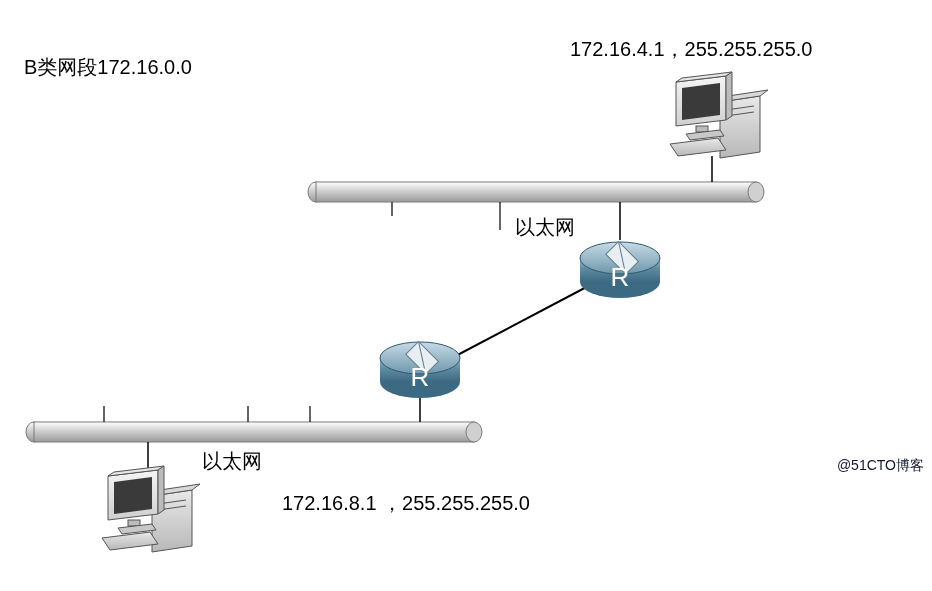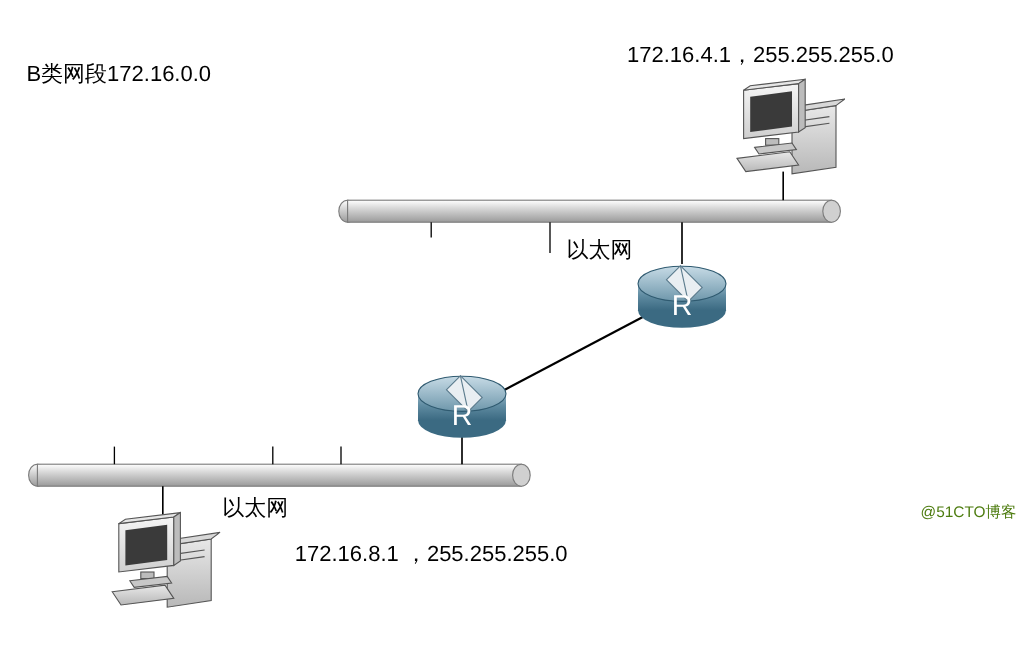--- a/index.html
+++ b/index.html
@@ -1,29 +1,29 @@
 <!DOCTYPE html>
 <html><head>
 <meta charset="utf-8">
 <style>
   html,body{margin:0;padding:0;width:932px;height:591px;background:#fff;font-family:"Microsoft YaHei",Arial,sans-serif;overflow:hidden;}
   .stage{position:relative;width:932px;height:481px;}
   .txt{position:absolute;font-size:20px;color:#000;white-space:nowrap;}
-  .watermark{position:absolute;right:8px;bottom:6px;font-size:14px;color:#4d7c0f;}
+  .watermark{position:absolute;right:8px;bottom:6px;font-size:14px;color:#0f172a;}
 </style>
 </head>
 <body>
 
 <div class="stage">
 
   <div class="txt" style="left:24px;top:54px;">B类网段172.16.0.0</div>
   <div class="txt" style="left:534px;top:36px;margin-left:36px;">172.16.4.1，255.255.255.0</div>
   <div class="txt" style="left:515px;top:214px;">以太网</div>
   <div class="txt" style="left:202px;top:448px;">以太网</div>
-  <div class="txt" style="left:268px;top:490px;font-family:Arial,sans-serif;">172.16.8.1 ，255.255.255.0</div>
+  <div class="txt" style="left:282px;top:490px;font-family:Arial,sans-serif;">172.16.8.1 ，255.255.255.0</div>
   <div class="watermark">@51CTO博客</div>
 
   <svg width="932" height="591" style="position:absolute;left:0;top:0;">
     <defs>
       <linearGradient id="pipeG" x1="0" y1="0" x2="0" y2="1">
         <stop offset="0%" stop-color="#ffffff"></stop>
         <stop offset="35%" stop-color="#d9d9d9"></stop>
         <stop offset="65%" stop-color="#bcbcbc"></stop>
         <stop offset="100%" stop-color="#9a9a9a"></stop>
       </linearGradient>

